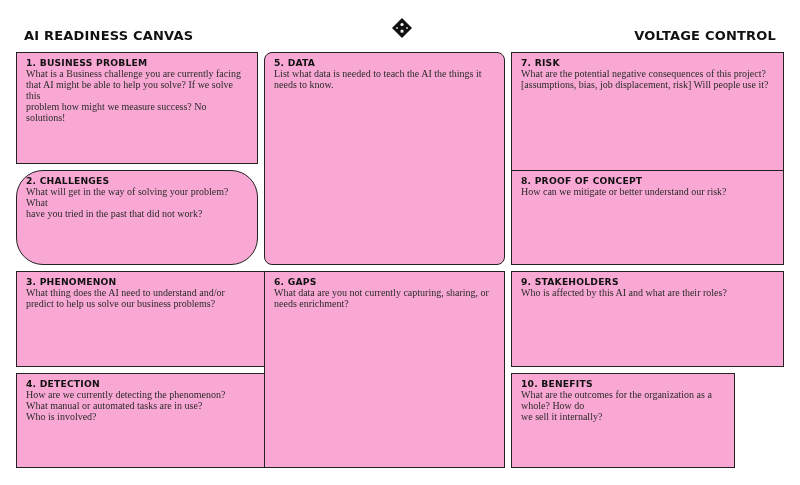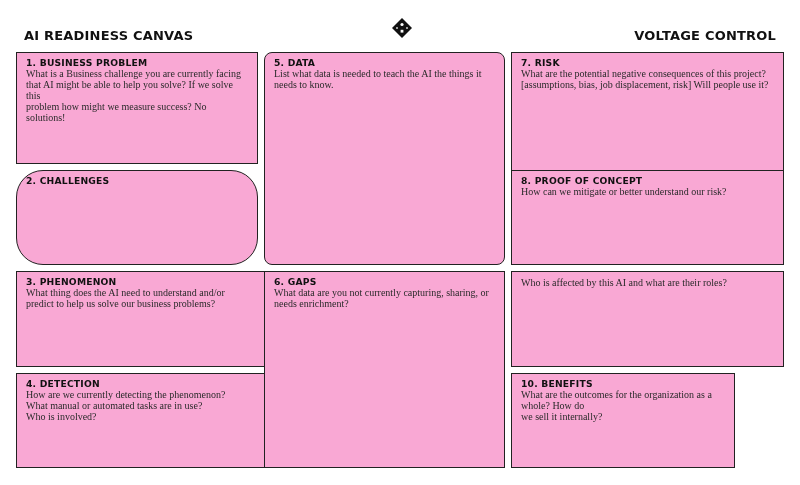--- a/index.html
+++ b/index.html
@@ -47,20 +47,22 @@
 <div class="title right">VOLTAGE CONTROL</div>
 
 <div class="box" style="left:16px;top:52px;width:242px;height:112px;">
   <div class="head">1. BUSINESS PROBLEM</div>
   <div class="desc">What is a Business challenge you are currently facing
 that AI might be able to help you solve? If we solve this
 problem how might we measure success? No solutions!</div>
 </div>
 <div class="box" style="left:16px;top:170px;width:242px;height:95px;border-radius:27px;">
   <div class="head">2. CHALLENGES</div>
+  <div class="desc">What will get in the way of solving your problem? What
+have you tried in the past that did not work?</div>
 </div>
 <div class="box" style="left:16px;top:271px;width:276px;height:96px;">
   <div class="head">3. PHENOMENON</div>
   <div class="desc">What thing does the AI need to understand and/or
 predict to help us solve our business problems?</div>
 </div>
 <div class="box" style="left:16px;top:373px;width:272px;height:95px;">
   <div class="head">4. DETECTION</div>
   <div class="desc">How are we currently detecting the phenomenon?
 What manual or automated tasks are in use?
@@ -81,19 +83,20 @@
 <div class="box" style="left:511px;top:52px;width:273px;height:120px;">
   <div class="head">7. RISK</div>
   <div class="desc">What are the potential negative consequences of this project?
 [assumptions, bias, job displacement, risk] Will people use it?</div>
 </div>
 <div class="box" style="left:511px;top:170px;width:273px;height:95px;">
   <div class="head">8. PROOF OF CONCEPT</div>
   <div class="desc">How can we mitigate or better understand our risk?</div>
 </div>
 <div class="box" style="left:511px;top:271px;width:273px;height:96px;">
+  <div class="head">9. STAKEHOLDERS</div>
   <div class="desc">Who is affected by this AI and what are their roles?</div>
 </div>
 <div class="box" style="left:511px;top:373px;width:224px;height:95px;">
   <div class="head">10. BENEFITS</div>
   <div class="desc">What are the outcomes for the organization as a whole? How do
 we sell it internally?</div>
 </div>
 
 </body></html>

